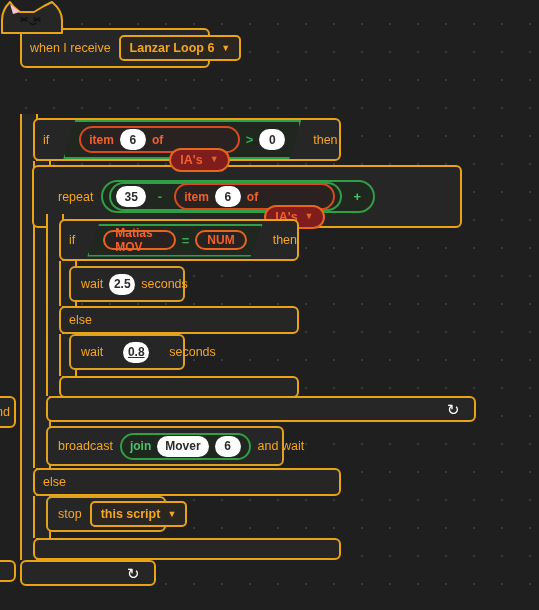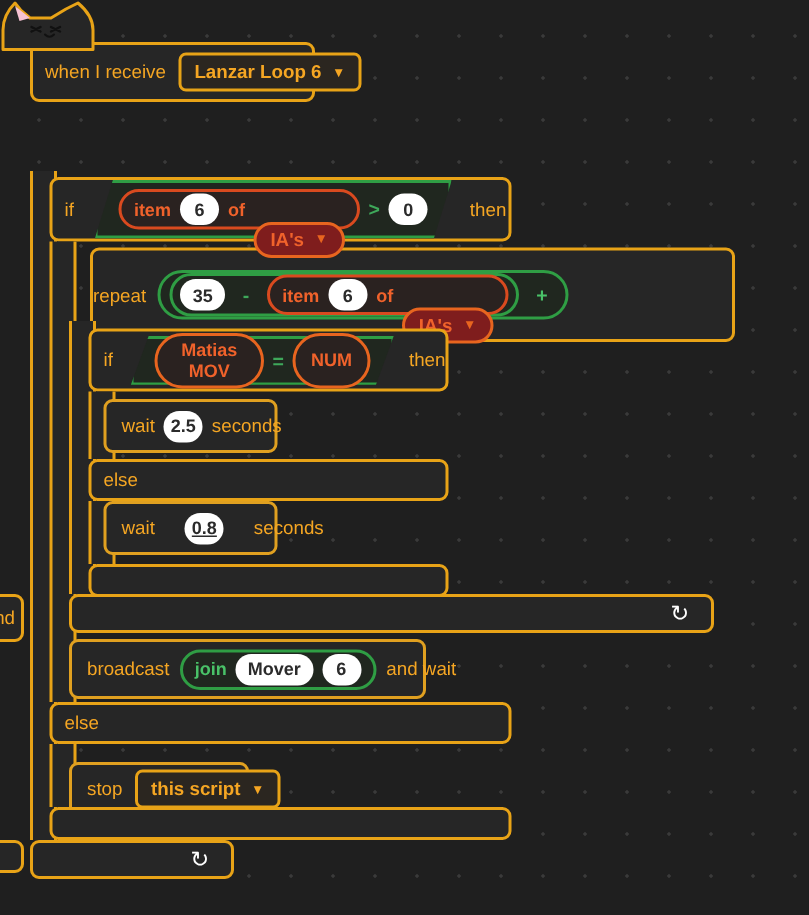--- a/index.html
+++ b/index.html
@@ -121,21 +121,21 @@
   .rep-op.mid{height:29px;padding:2px 5px;}
   
   .rep-var{
     display:inline-flex;align-items:center;justify-content:center;
     border:2px solid #e8651f;
     background:#2a2220;
     border-radius:999px;
     padding:2px 10px;
     color:#f0622b;
     font-size:12px;font-weight:bold;
-    height:37px;box-sizing:border-box;text-align:center;
+    height:20px;box-sizing:border-box;
   }
   
   .dd{
     display:inline-flex;align-items:center;gap:7px;
     border:2px solid #e8a317;
     background:#2b2620;
     border-radius:5px;
     padding:3px 9px;
     color:#f5a623;
     font-size:12.5px;font-weight:bold;
@@ -213,21 +213,21 @@
           <span class="caret red">▼</span>
         </span>
       </span>
       <span class="op-sym dark">&gt;</span>
       <span class="oval">0</span>
     </span>
     <span class="lbl" style="margin-left:12px;">then</span>
   </div>
   <div class="cspine" style="left:33px;top:161px;height:307px;"></div>
 
-  <div class="cpart ctrl" style="left:60px;top:165px;width:430px;height:63px;display:flex;align-items:center;padding-left:0;">
+  <div class="cpart ctrl" style="left:32px;top:165px;width:430px;height:63px;display:flex;align-items:center;padding-left:24px;">
     <span class="lbl">repeat</span>
     <span class="rep-op outer" style="margin-left:8px;text-align:center;">
       <span class="rep-op mid">
         <span class="oval">35</span>
         <span class="op-sym dark">-</span>
         <span class="rep-list">
           <span>item</span>
           <span class="oval">6</span>
           <span>of</span>
           <span class="dd listc">
@@ -282,21 +282,21 @@
       <span class="oval">6</span>
     </span>
     <span class="lbl">and wait</span>
   </div>
 
   <div class="cpart ctrl" style="left:33px;top:468px;width:308px;height:28px;display:flex;align-items:center;padding-left:8px;">
     <span class="lbl">else</span>
   </div>
   <div class="cspine" style="left:33px;top:496px;height:42px;"></div>
 
-  <div class="blk ctrl" style="left:46px;top:508px;width:120px;height:36px;">
+  <div class="blk ctrl" style="left:46px;top:496px;width:120px;height:36px;">
     <span class="lbl">stop</span>
     <span class="dd" style="margin-left:8px;">
       <span>this script</span>
       <span class="caret amber">▼</span>
     </span>
   </div>
 
   <div class="cfoot ctrl" style="left:33px;top:538px;width:308px;height:22px;"></div>
 
 </div>

